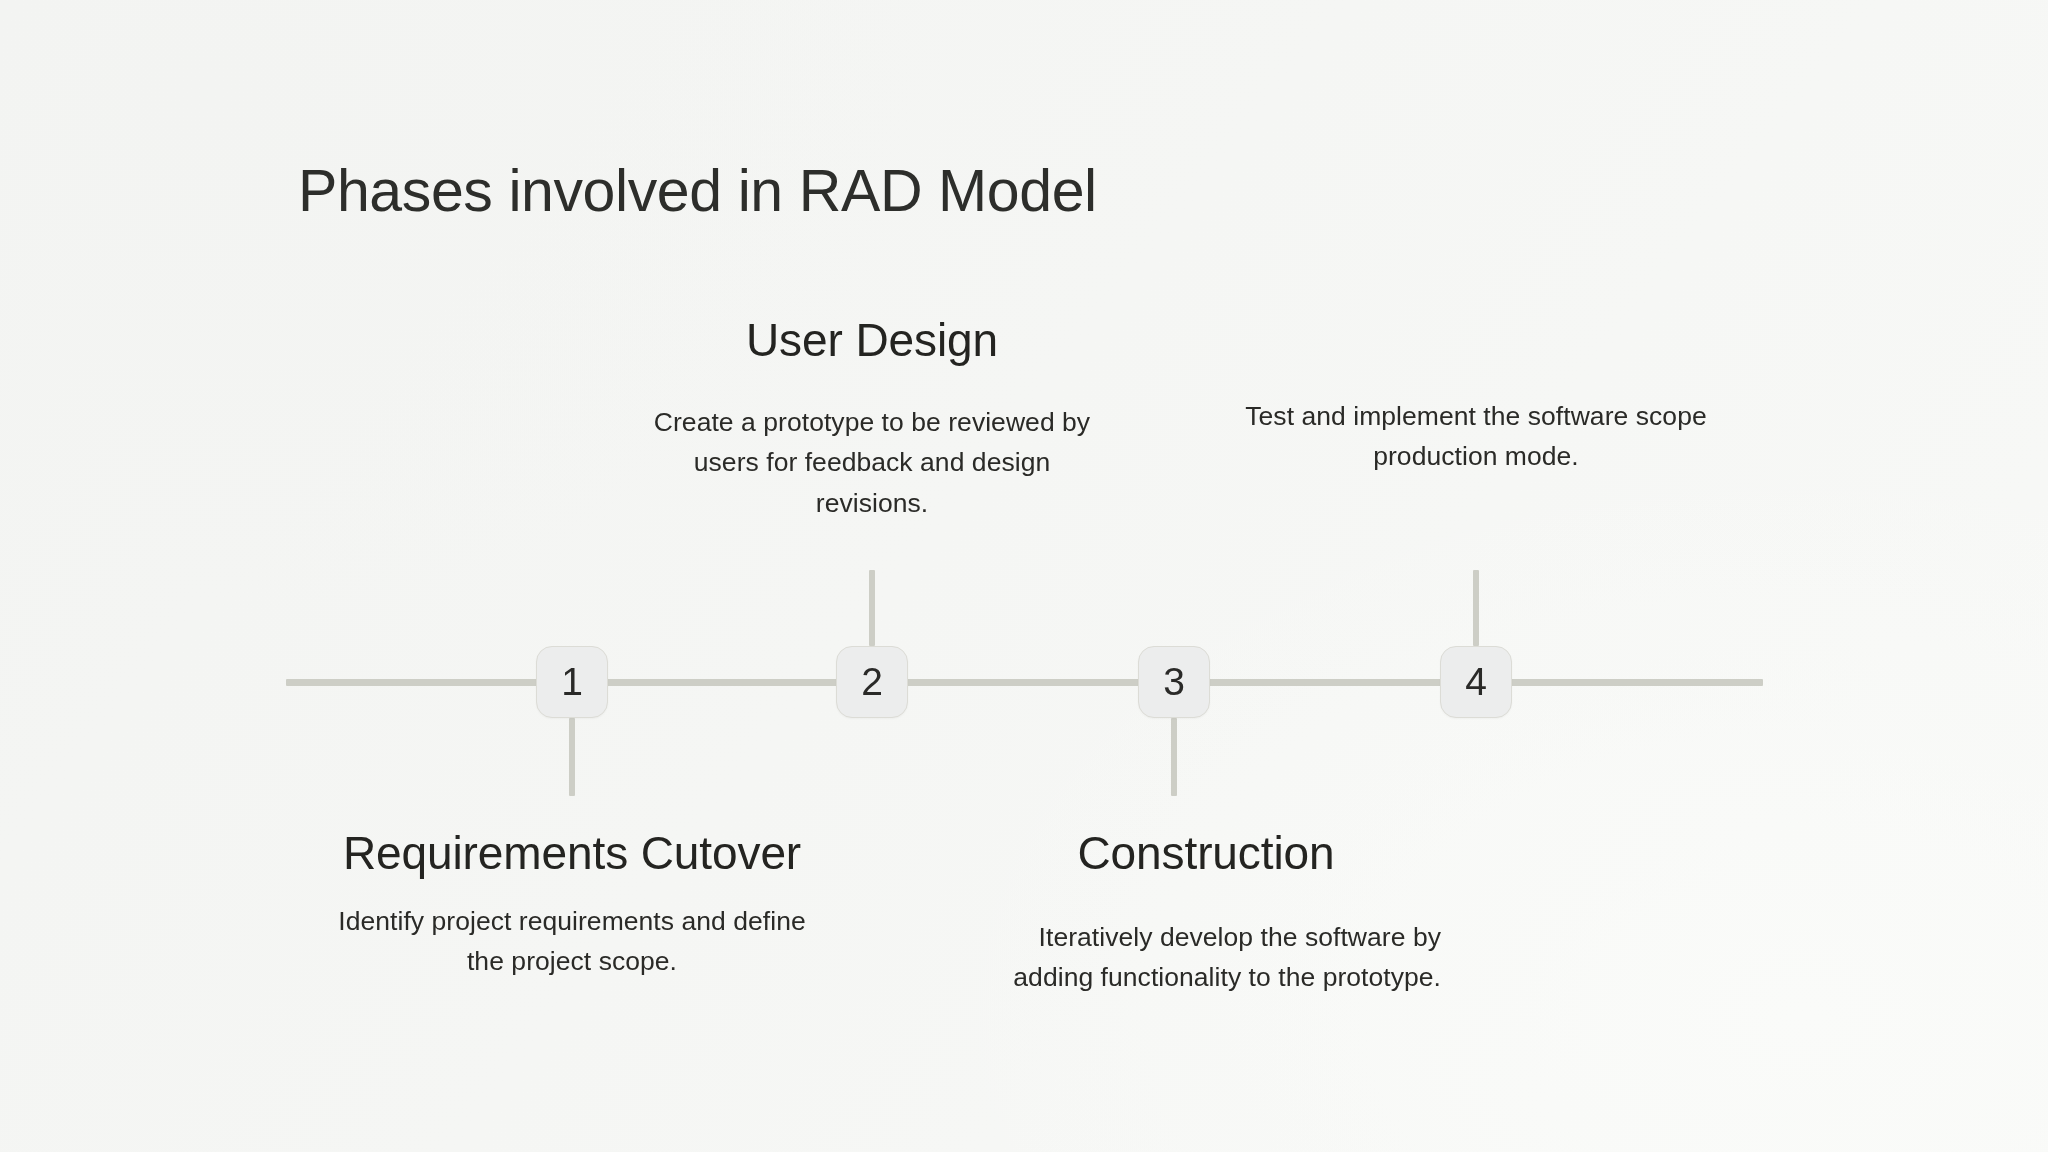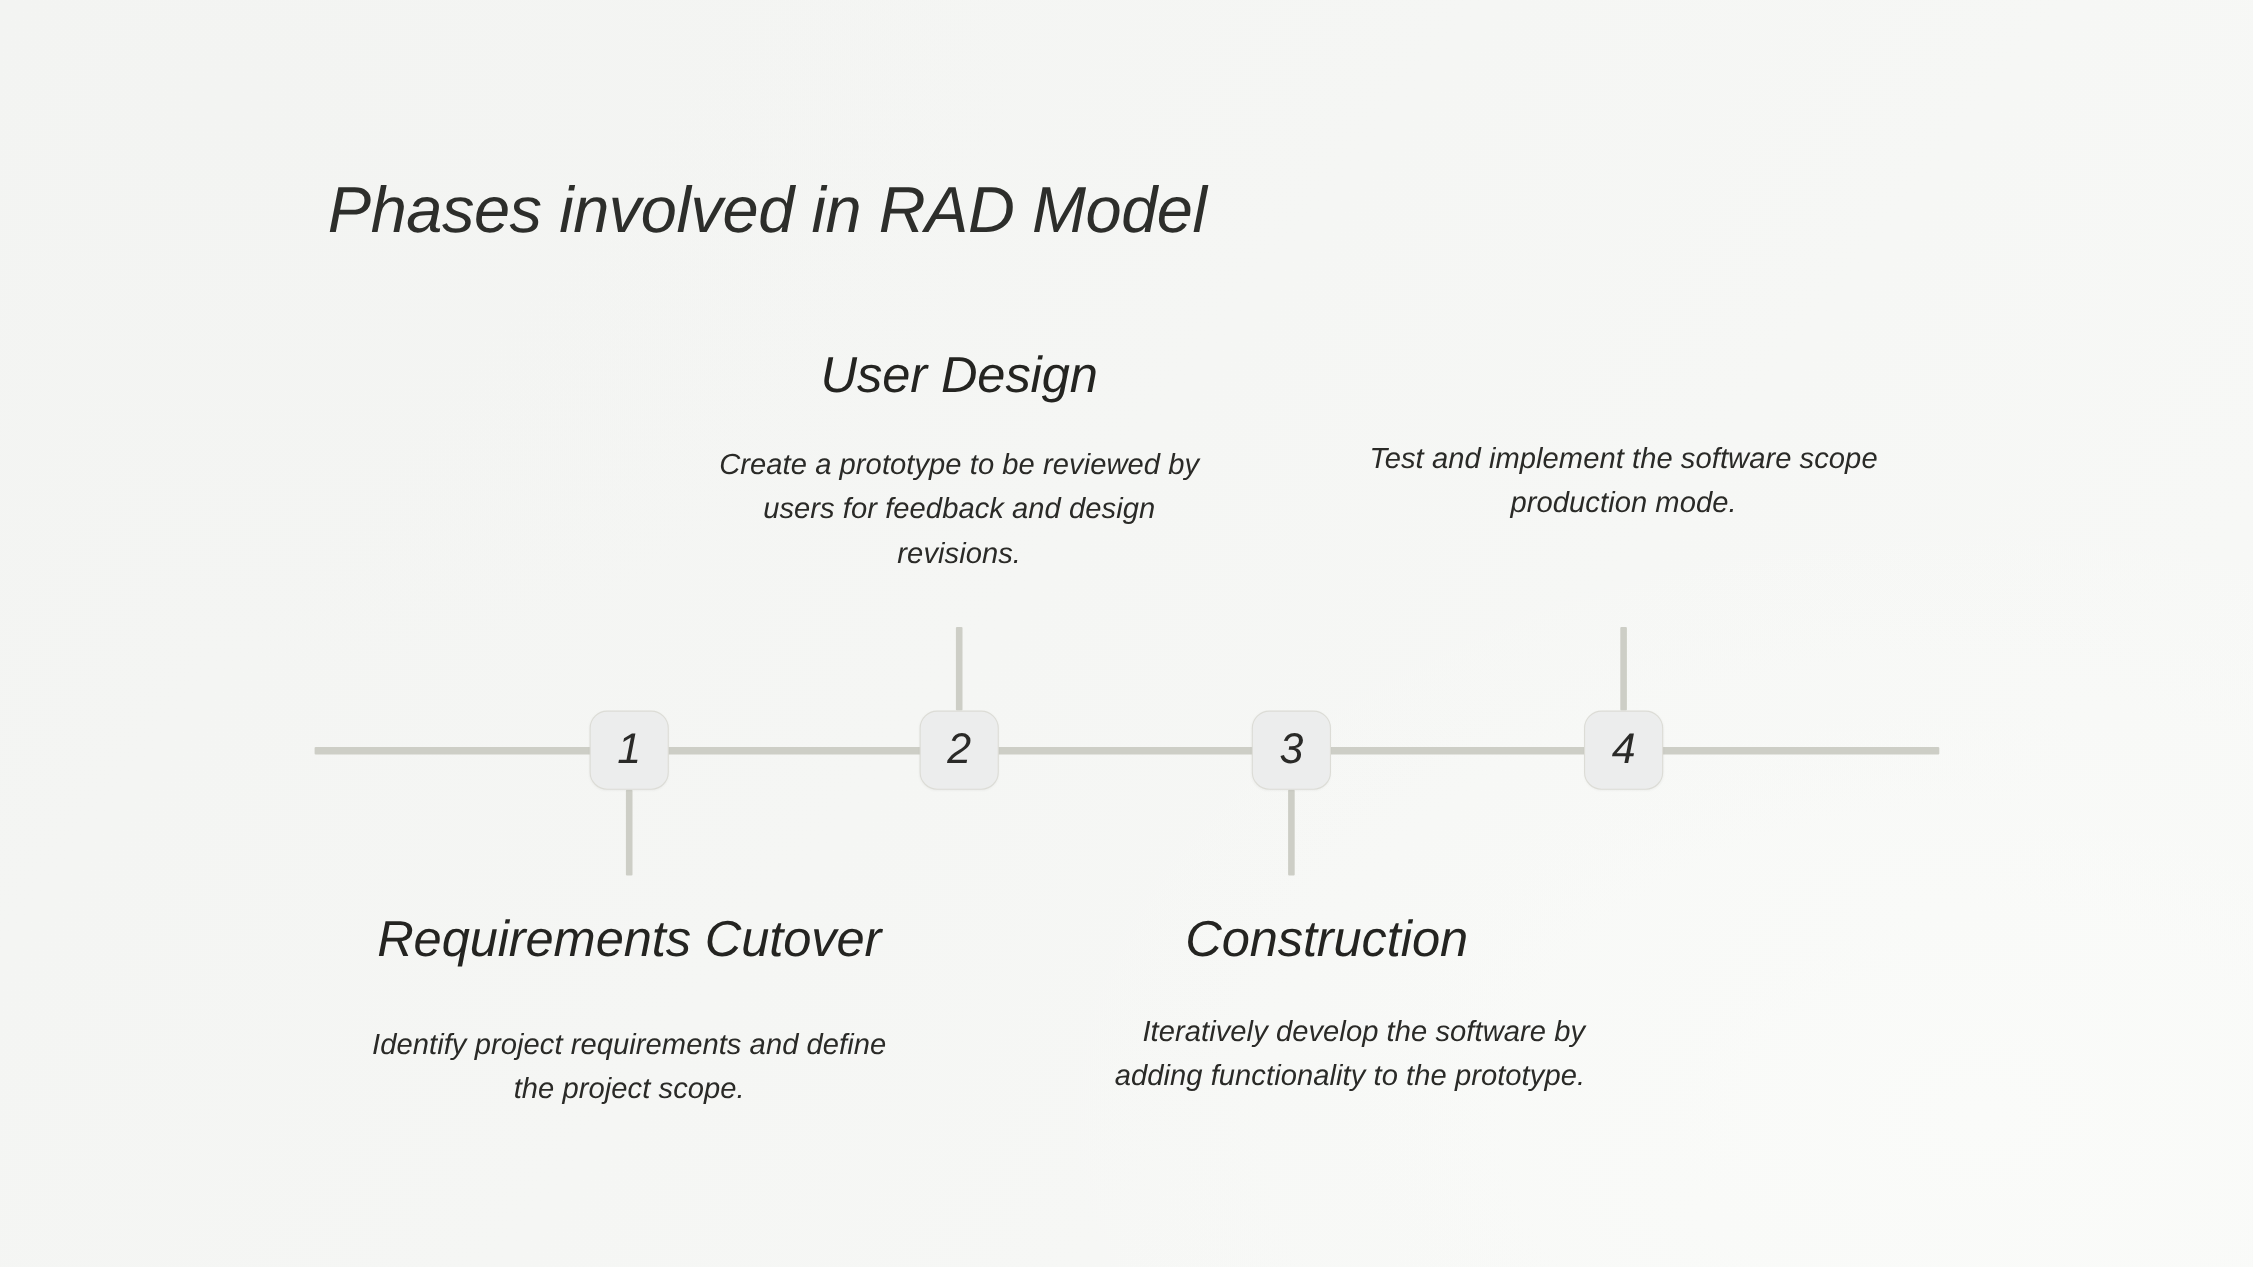--- a/index.html
+++ b/index.html
@@ -15,21 +15,20 @@
   }
 
   #canvas {
     position: relative;
     width: 2048px;
     height: 1152px;
     background:
       radial-gradient(ellipse 1400px 900px at 88% 88%, #fafbf9 0%, rgba(250,251,249,0) 62%),
       radial-gradient(ellipse 1100px 800px at 10% 8%, #f3f4f2 0%, rgba(243,244,242,0) 65%),
       linear-gradient(128deg, #f3f4f2 0%, #f5f6f4 46%, #f8f9f7 100%);
-    font-style: italic;
     -webkit-font-smoothing: antialiased;
   }
 
   
   #page-title {
     position: absolute;
     left: 298px;
     top: 158px;
     font-size: 59px;
     font-weight: 400;
@@ -125,21 +124,21 @@
   <div class="phase-block above" style="left:1476px; top:362px;">
     <div class="phase-desc" style="width:470px; margin:34px auto 0;">Test and implement the software scope production mode.</div>
   </div>
   <div class="connector" style="left:1476px; top:570px; height:76px;"></div>
   <div class="node" style="left:1476px; top:682px;">4</div>
 
   <div class="node" style="left:572px; top:682px;">1</div>
   <div class="connector" style="left:572px; top:718px; height:78px;"></div>
   <div class="phase-block below" style="left:572px; top:826px;">
     <div class="phase-title">Requirements Cutover</div>
-    <div class="phase-desc" style="width:470px; margin:48px auto 0;">Identify project requirements and define the project scope.</div>
+    <div class="phase-desc" style="width:470px; margin:20px auto 0;">Identify project requirements and define the project scope.</div>
   </div>
 
   <div class="node" style="left:1174px; top:682px;">3</div>
   <div class="connector" style="left:1174px; top:718px; height:78px;"></div>
   <div class="phase-block below" style="left:1206px; top:826px;">
     <div class="phase-title">Construction</div>
     <div class="phase-desc" style="width:470px; margin:36px auto 0;text-align:right;">Iteratively develop the software by adding functionality to the prototype.</div>
   </div>
 
 </div>

